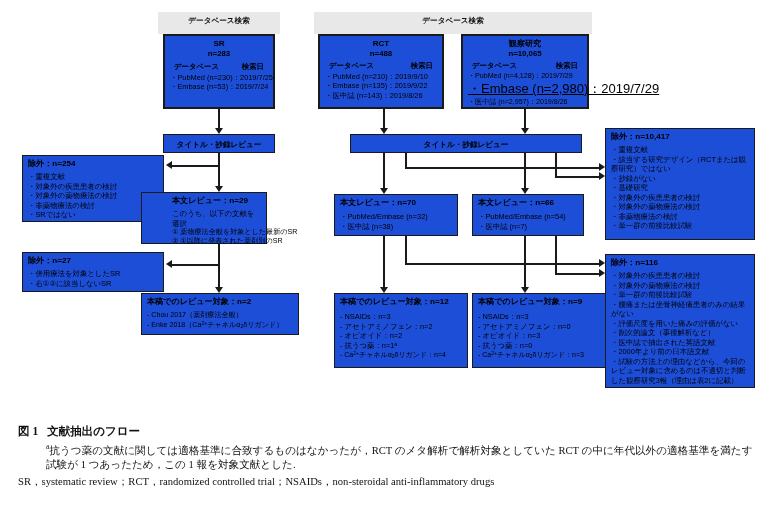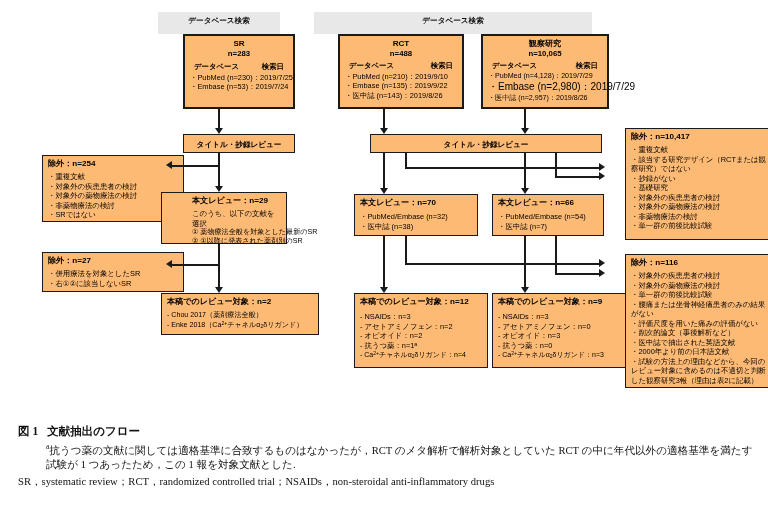--- a/index.html
+++ b/index.html
@@ -12,26 +12,25 @@
     font-family: "Liberation Sans", "DejaVu Sans", sans-serif;
     color: #000;
     overflow: hidden;
   }
   .canvas { position: absolute; left: 0; top: 0; width: 768px; height: 513px; }
 
   
   .box {
     position: absolute;
     border: 1.6px solid #1a1a1a;
-    background: #fdba74;
+    background: #1d4ed8;
     box-sizing: border-box;
     padding: 3px 5px;
     font-size: 7.4px;
     line-height: 1.28;
-    margin-left: 20px;
   }
   .box.thick { border-width: 2.2px; }
   .ttl {
     font-weight: bold;
     font-size: 8.1px;
     white-space: nowrap;
   }
   .ctr { text-align: center; }
   .ul { list-style: none; margin: 0; padding: 0; }
   .ul li { white-space: nowrap; }
@@ -143,21 +142,21 @@
 
   <div class="box thick" style="left:461px; top:34px; width:128px; height:75px;">
     <div class="ttl ctr">観察研究</div>
     <div class="ctr" style="font-weight:bold;font-size:7.8px;">n=10,065</div>
     <div style="display:flex;justify-content:space-between;font-weight:bold;margin:2px 4px 1px 4px;">
       <span>データベース</span>
       <span>検索日</span>
     </div>
     <ul class="ul">
       <li style="font-size:7.1px;">・PubMed (n=4,128)：2019/7/29</li>
-      <li style="font-size:10px;">・Embase (n=2,980)：2019/7/29</li>
+      <li style="font-size:13px;text-decoration:underline;">・Embase (n=2,980)：2019/7/29</li>
       <li style="font-size:7.1px;">・医中誌 (n=2,957)：2019/8/26</li>
     </ul>
   </div>
 
   <div class="vline" style="left:218px; top:109px; height:20px;"></div>
   <div class="arrow-d" style="left:215px; top:128px;"></div>
 
   <div class="vline" style="left:383px; top:109px; height:20px;"></div>
   <div class="arrow-d" style="left:380px; top:128px;"></div>
   <div class="vline" style="left:524px; top:109px; height:20px;"></div>

